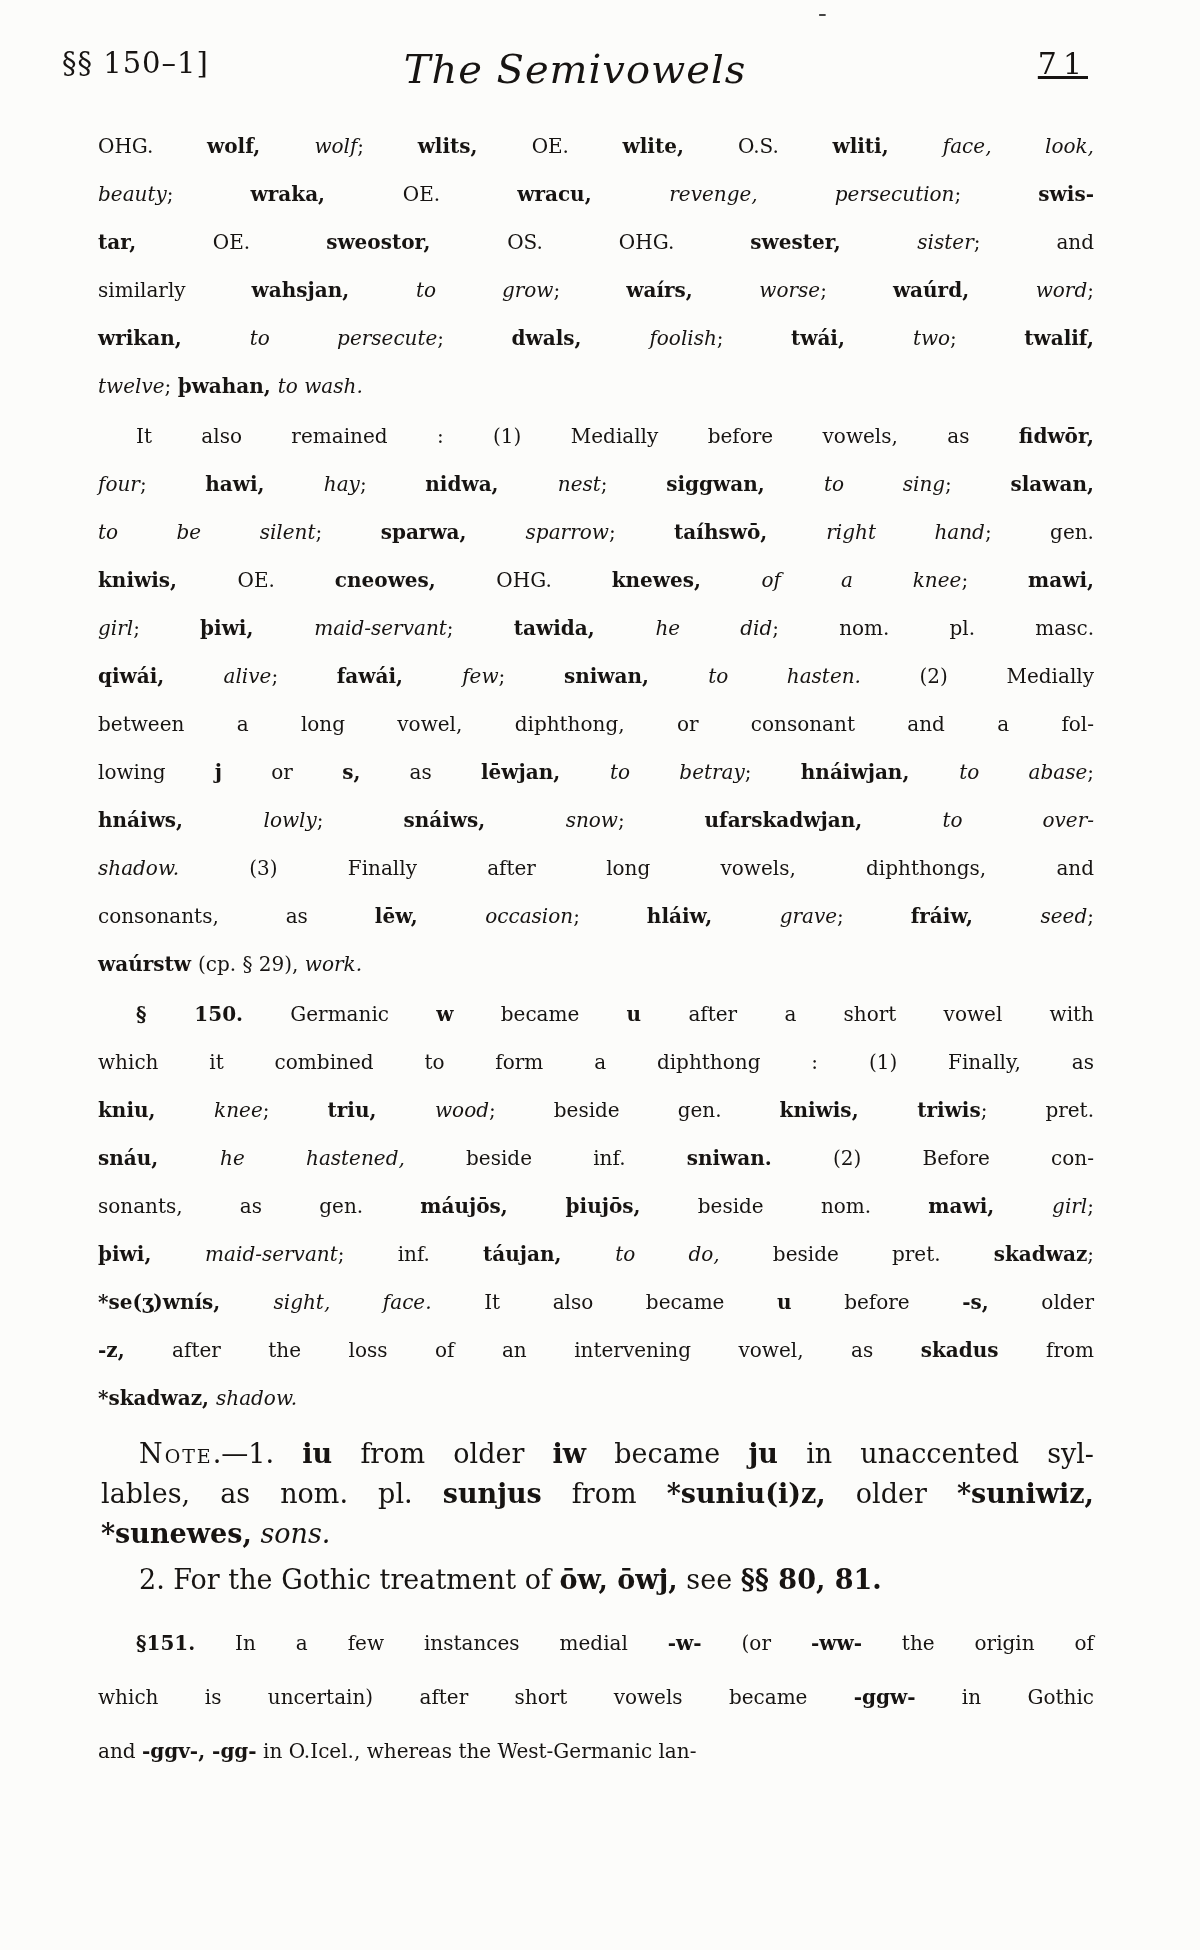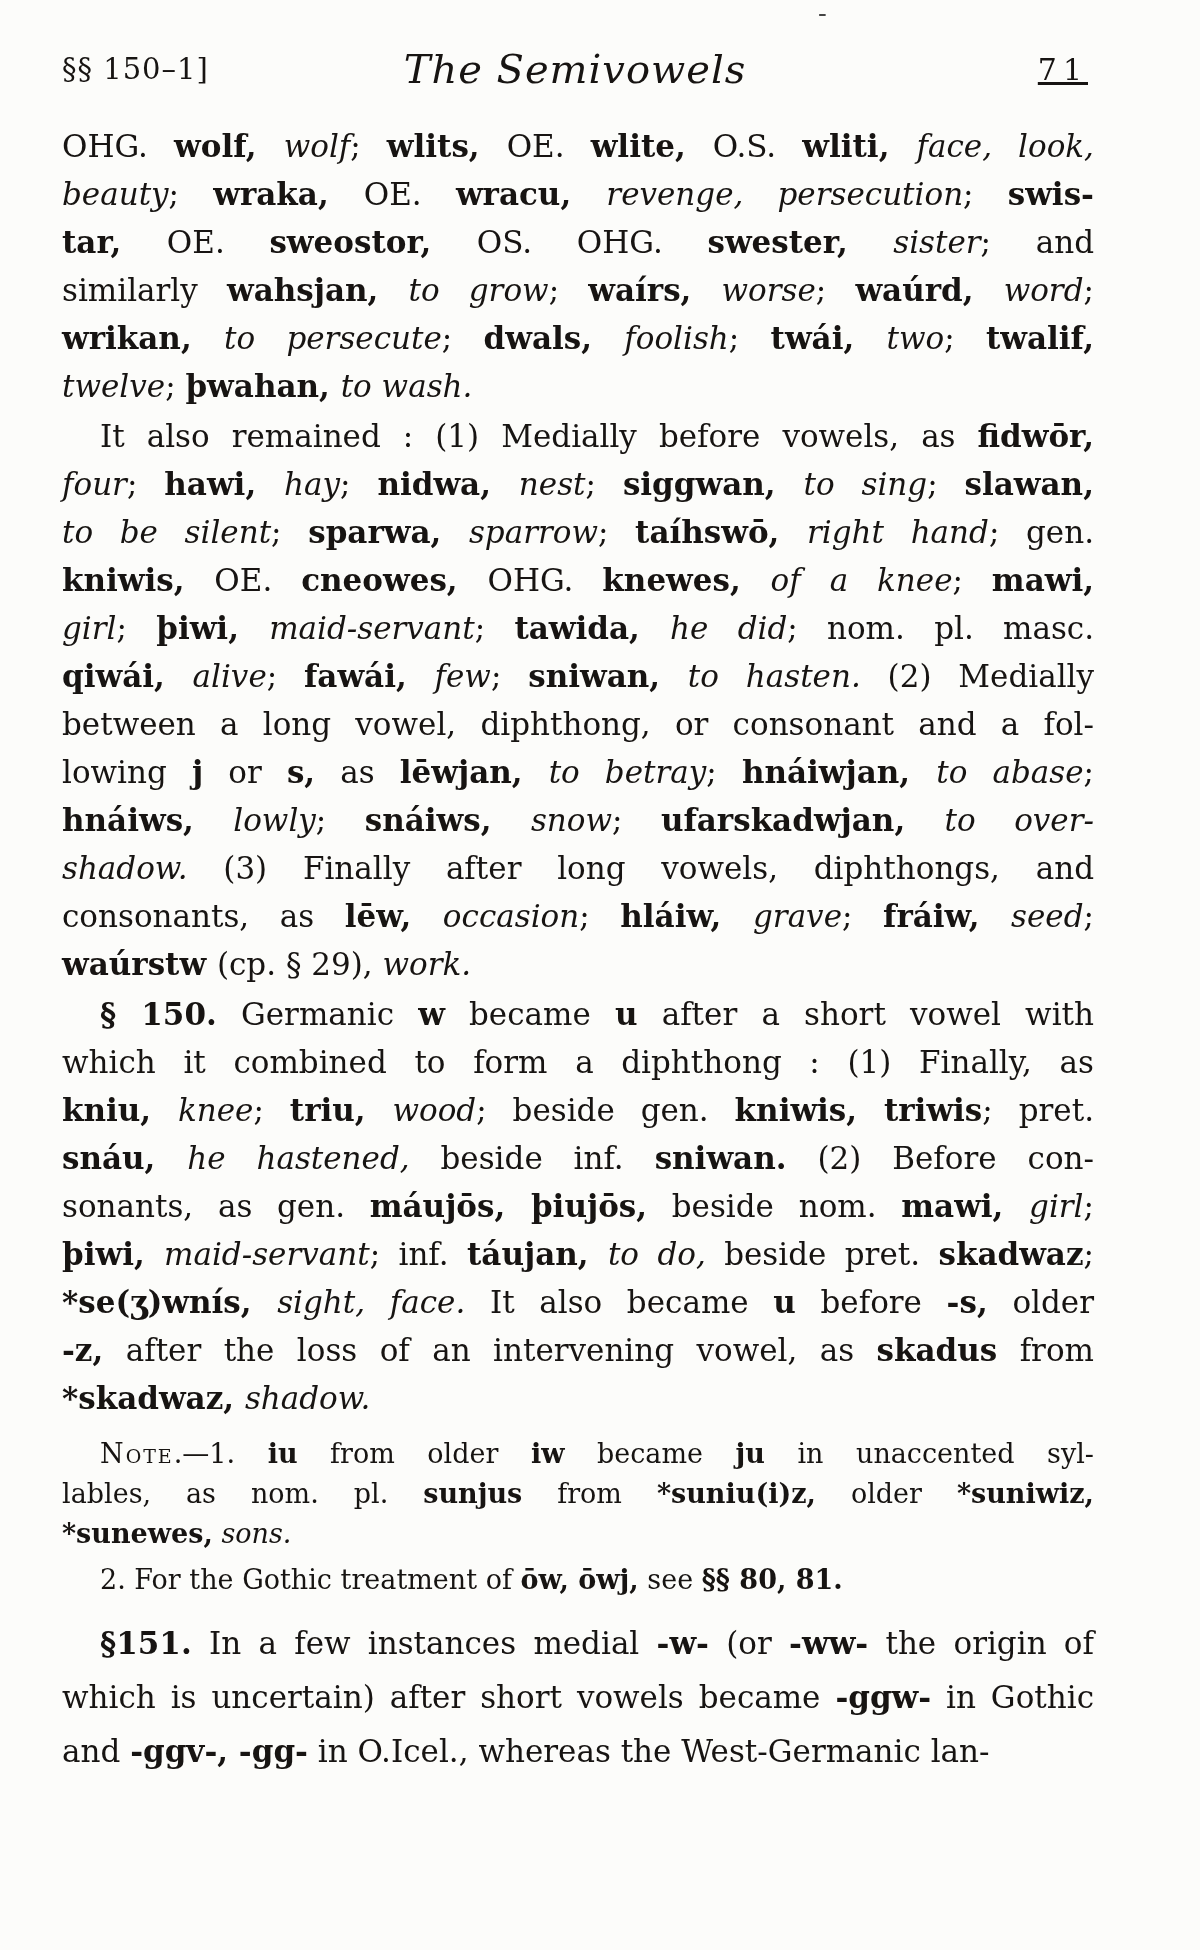--- a/index.html
+++ b/index.html
@@ -22,21 +22,21 @@
   .artifact {
     position: absolute;
     top: 8px;
     left: 818px;
     font-size: 26px;
     color: #444;
     line-height: 10px;
   }
   .header {
     display: flex;
-    align-items: center;
+    align-items: flex-start;
     margin-bottom: 30px;
   }
   .header .section-range {
     width: 240px;
     font-size: 29px;
     letter-spacing: 1px;
     white-space: nowrap;
   }
   .header .title {
     flex: 1;
@@ -48,23 +48,23 @@
   .header .pagenum {
     width: 240px;
     text-align: right;
     font-size: 30px;
     letter-spacing: 6px;
     padding-right: 6px;
     white-space: nowrap;
     text-decoration: underline;
   }
   .para { margin: 0; }
-  .para.body { font-size: 31px; line-height: 48px; }
+  .para.body { font-size: 20px; line-height: 48px; margin-left: 36px; }
   .para.note { font-size: 27px; line-height: 40px; }
-  .para.note { margin-top: 12px; }
+  .para.note { margin-top: 12px; margin-left: 39px; }
   .para.note + .para.note { margin-top: 6px; }
   .para.sec151 { line-height: 54px; margin-top: 16px; }
   .para + .para.body:not(.sec151) { margin-top: 2px; }
   .line {
     text-align: justify;
     text-align-last: justify;
     white-space: normal;
   }
   .line.last {
     text-align-last: left;

